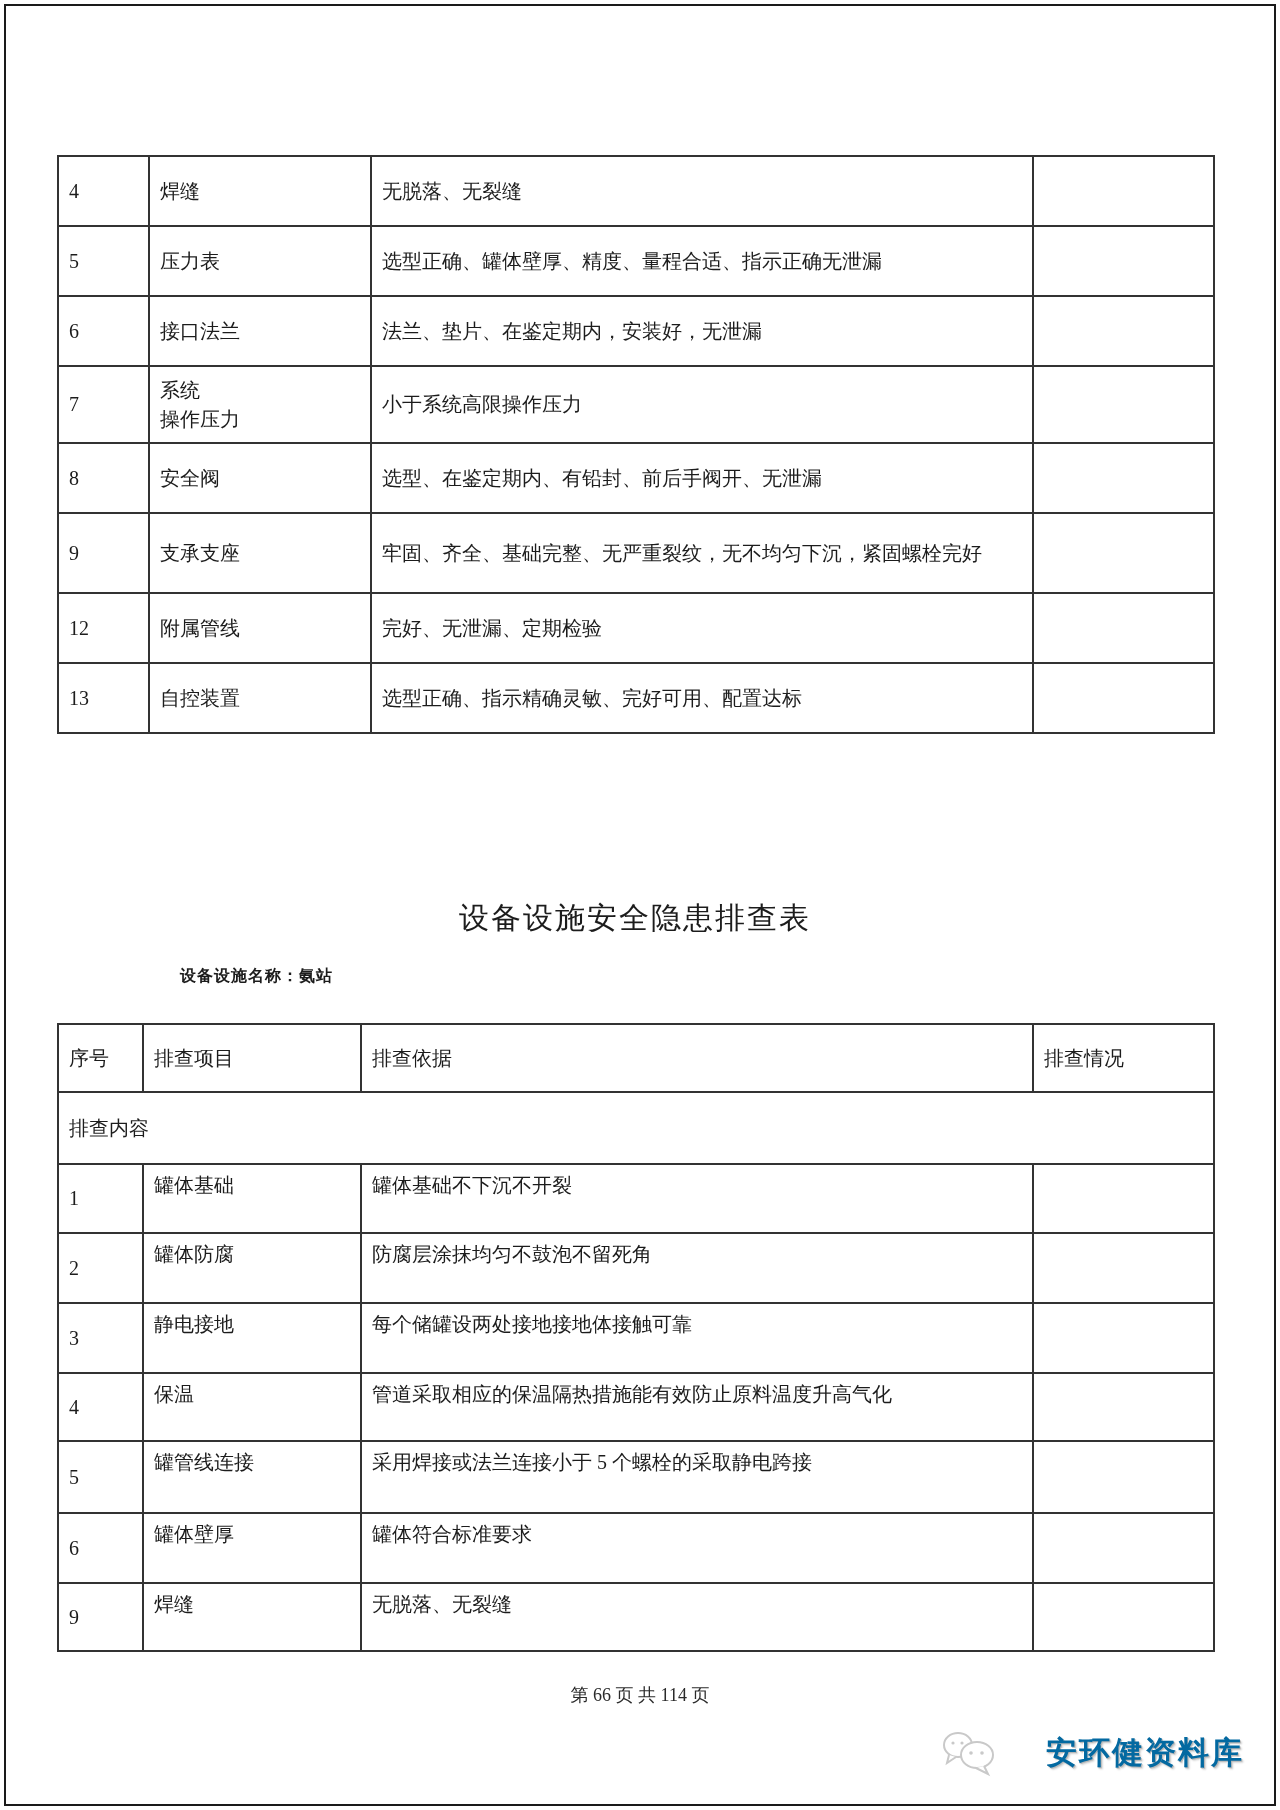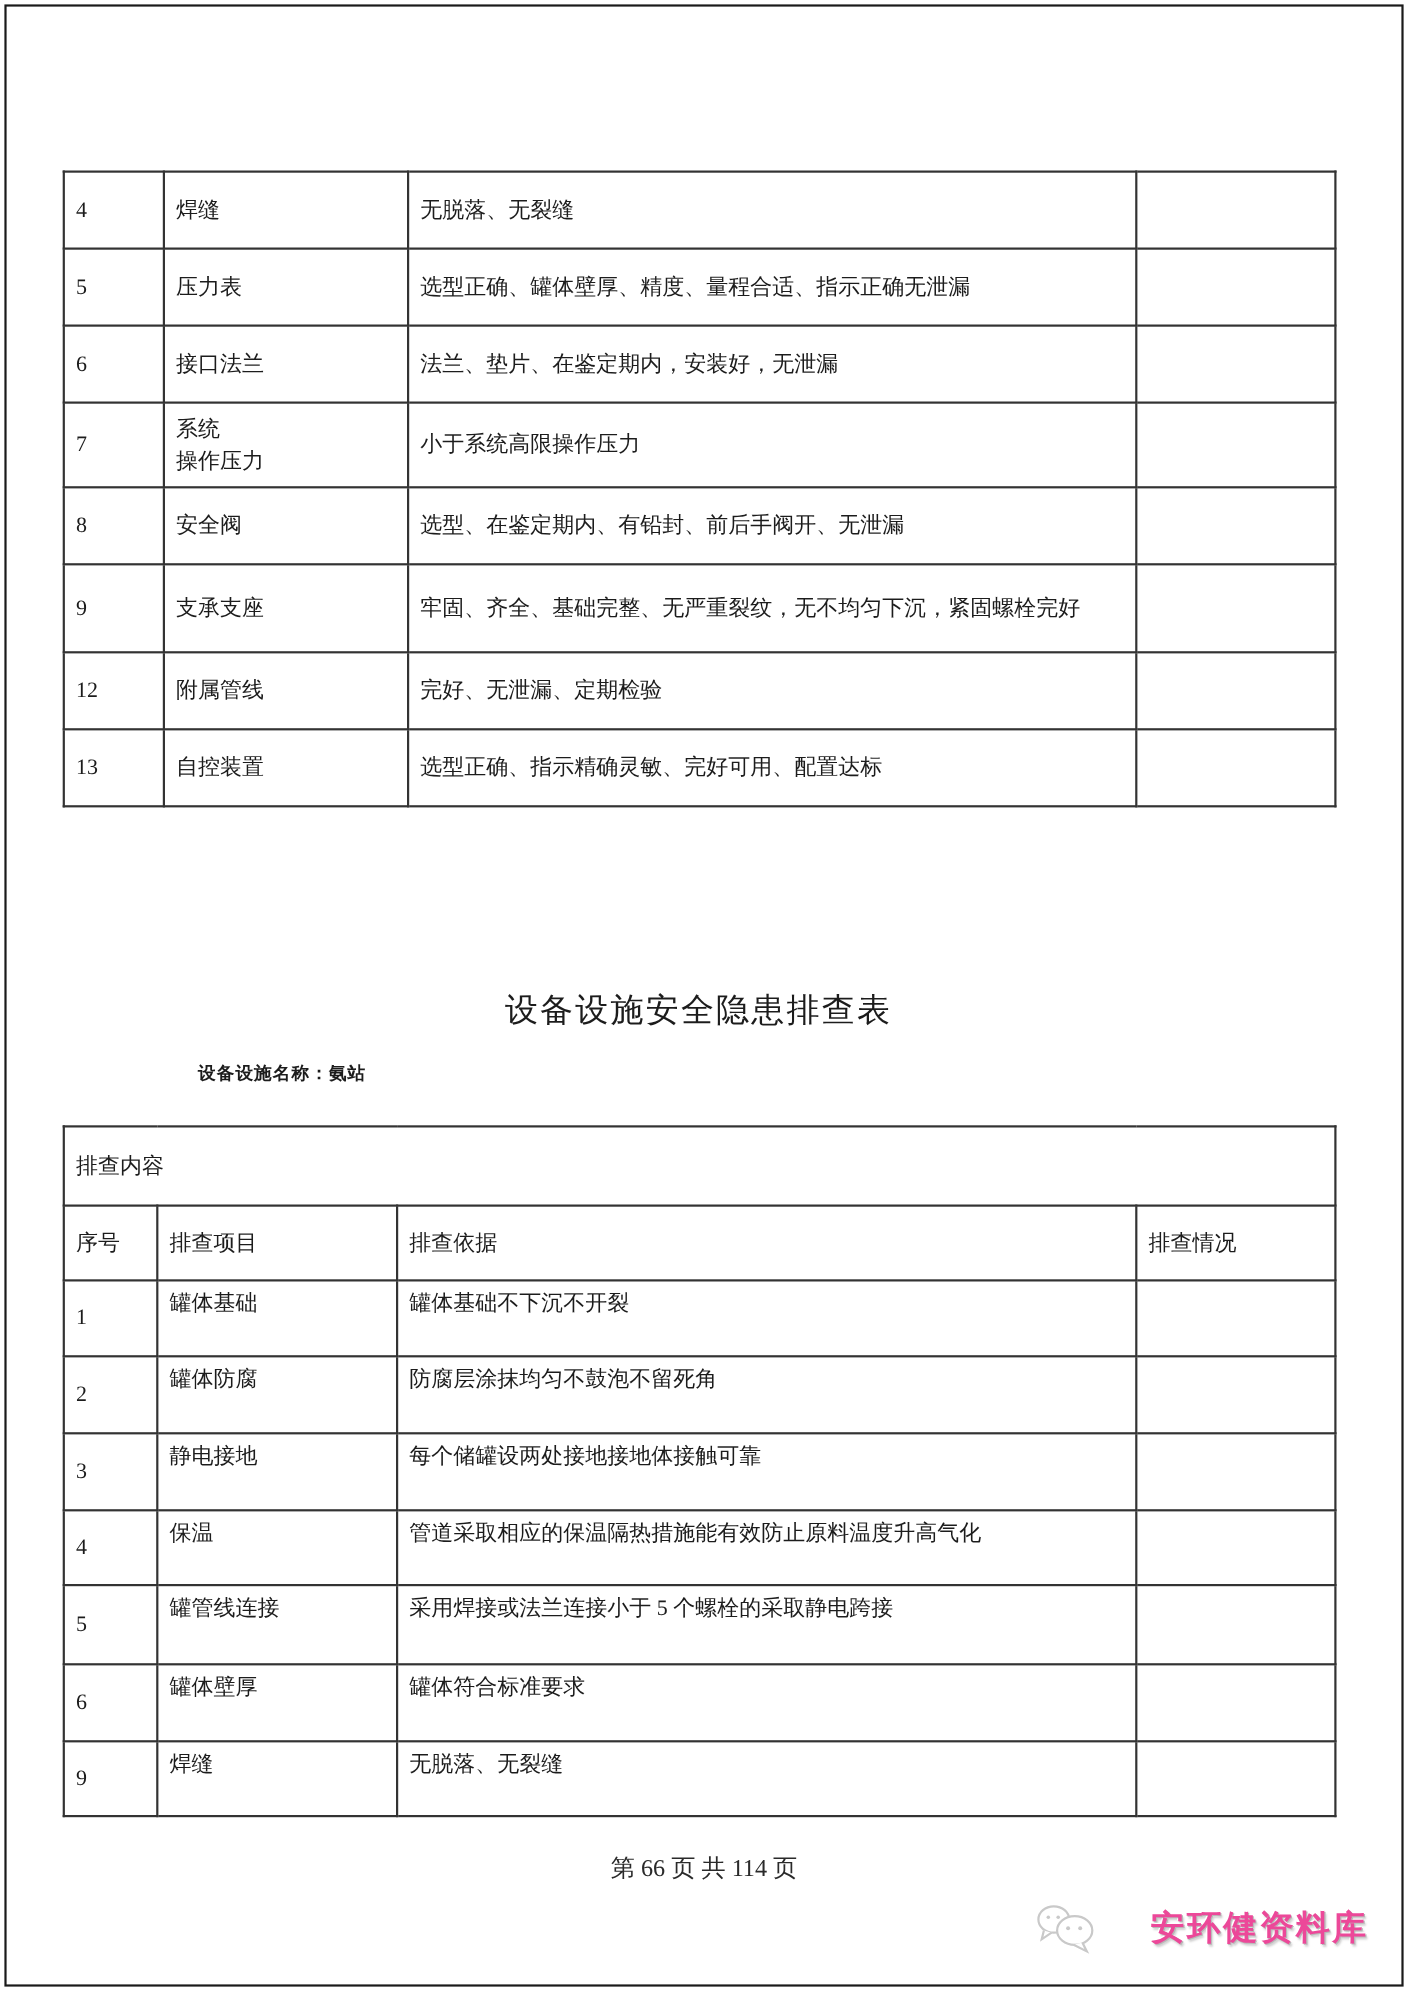--- a/index.html
+++ b/index.html
@@ -40,29 +40,29 @@
   .section-title {
     position:absolute; left:57px; top:898px; width:1156px;
     text-align:center; font-size:30px; font-weight:normal; letter-spacing:2px;
   }
   .section-subtitle {
     position:absolute; left:180px; top:966px;
     font-size:16px; font-weight:bold; letter-spacing:1px;
   }
   .page-footer {
     position:absolute; left:0; top:1683px; width:1280px;
-    text-align:center; font-size:22px; color:#2a2a2a;
+    text-align:center; font-size:18px; color:#2a2a2a;
   }
   .watermark {
     position:absolute; top:1728px; right:36px;
     display:flex; align-items:center; gap:8px;
   }
   .watermark-text {
     font-size:31px; font-weight:bold; letter-spacing:2px;
-    color:#ec4899;
+    color:#0369a1;
     text-shadow:1px 1px 0 #b8b8b8, -1px -1px 0 #ffffff, 2px 2px 2px #d0d0d0;
     font-family:"Liberation Sans","DejaVu Sans",sans-serif;
     margin-left:40px;
   }
   .watermark-icon { width:58px; height:50px; }
 </style>
 </head>
 <body>
 
 <div class="page-frame"></div>
@@ -131,28 +131,28 @@
 <div class="section-subtitle">设备设施名称：氨站</div>
 
 <table id="table2" class="doc-table">
   <colgroup>
       <col style="width:85px">
       <col style="width:218px">
       <col style="width:672px">
       <col style="width:181px">
     </colgroup>
   <tbody>
-    <tr style="height:72px">
-      <th class="caption-cell" colspan="4">排查内容</th>
-    </tr>
     <tr style="height:68px">
       <th class="col-head">序号</th>
       <th class="col-head">排查项目</th>
       <th class="col-head">排查依据</th>
       <th class="col-head">排查情况</th>
+    </tr>
+    <tr style="height:72px">
+      <th class="caption-cell" colspan="4">排查内容</th>
     </tr>
     <tr style="height:69px">
       <td class="num-cell">1</td>
       <td class="cell-item">罐体基础</td>
       <td class="cell-basis">罐体基础不下沉不开裂</td>
       <td class="cell-status"></td>
     </tr>
     <tr style="height:70px">
       <td class="num-cell">2</td>
       <td class="cell-item">罐体防腐</td>

